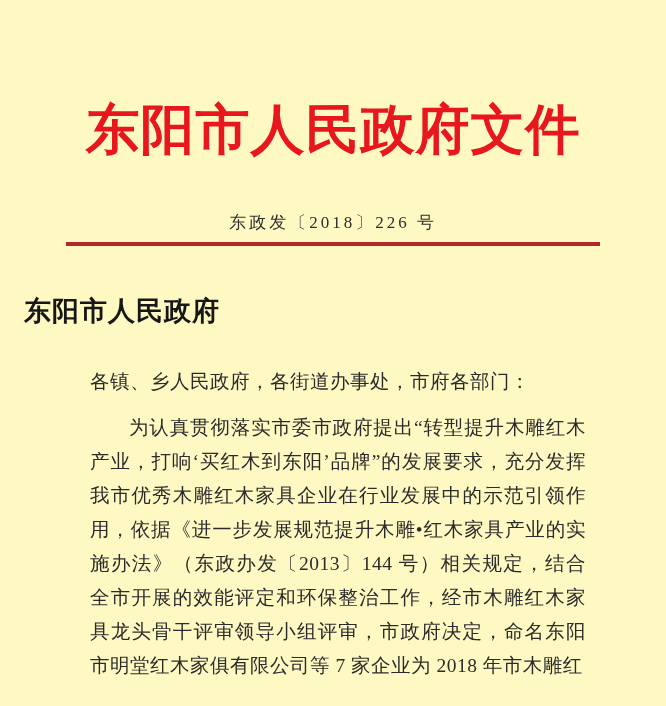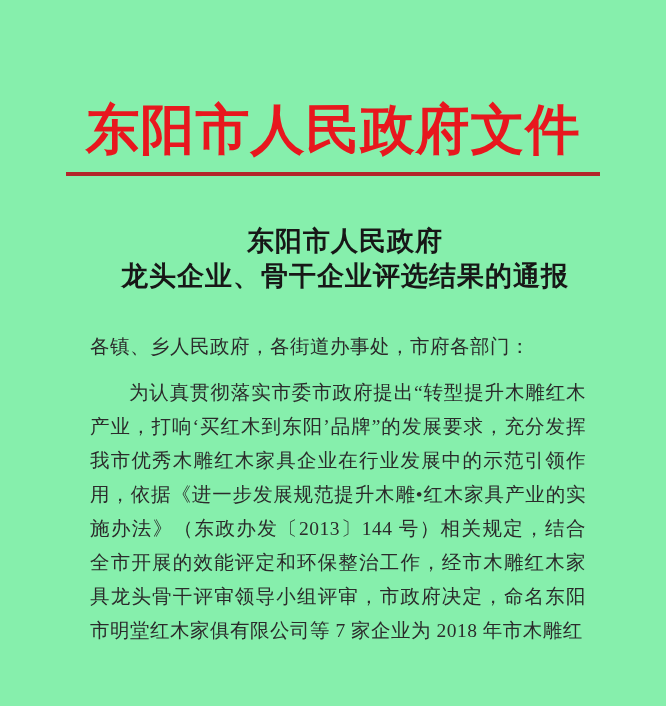--- a/index.html
+++ b/index.html
@@ -10,21 +10,21 @@
     width: 666px;
     height: 706px;
     overflow: hidden;
     background: #ffffff;
     font-family: "Liberation Serif", "DejaVu Serif", serif;
   }
   .page {
     position: relative;
     width: 666px;
     height: 706px;
-    background: #86efac;
+    background: #fef9c3;
   }
   
   .red-head {
     padding-top: 95px;
     text-align: center;
     font-size: 54px;
     line-height: 70px;
     font-weight: 900;
     letter-spacing: 1px;
     color: #e8171e;
@@ -42,21 +42,21 @@
   
   .red-divider {
     width: 534px;
     height: 4px;
     margin: 7px auto 0 auto;
     background: #b3262a;
   }
   
   .doc-title {
     margin: 48px 0 0 0;
-    text-align: center;
+    text-align: left;
     font-size: 27px;
     line-height: 35px;
     font-weight: bold;
     color: #171717;
     letter-spacing: 1px;
     padding-left: 24px;
   }
   .doc-title .title-line {
     display: block;
   }
@@ -79,26 +79,26 @@
     text-indent: 2em;
   }
 </style>
 </head>
 <body>
 
 <div class="page">
 
   <div class="red-head">东阳市人民政府文件</div>
 
+  <div class="doc-number">东政发〔2018〕226 号</div>
 
   <div class="red-divider"></div>
 
   <h1 class="doc-title">
     <span class="title-line">东阳市人民政府</span>
-    <span class="title-line">龙头企业、骨干企业评选结果的通报</span>
   </h1>
 
   <div class="body-text">
     <p class="salutation">各镇、乡人民政府，各街道办事处，市府各部门：</p>
     <p class="paragraph">为认真贯彻落实市委市政府提出“转型提升木雕红木产业，打响‘买红木到东阳’品牌”的发展要求，充分发挥我市优秀木雕红木家具企业在行业发展中的示范引领作用，依据《进一步发展规范提升木雕•红木家具产业的实施办法》（东政办发〔2013〕144 号）相关规定，结合全市开展的效能评定和环保整治工作，经市木雕红木家具龙头骨干评审领导小组评审，市政府决定，命名东阳市明堂红木家俱有限公司等 7 家企业为 2018 年市木雕红</p>
   </div>
 
 </div>
 
 </body></html>

